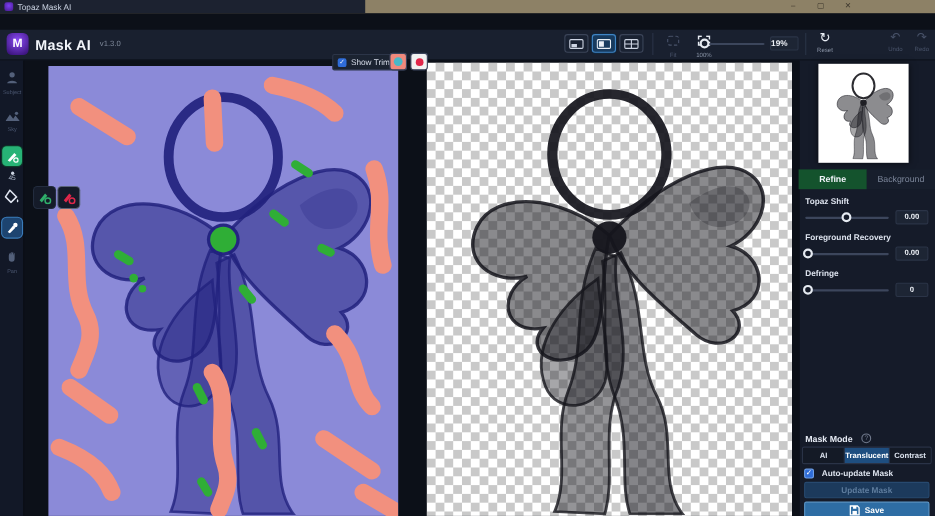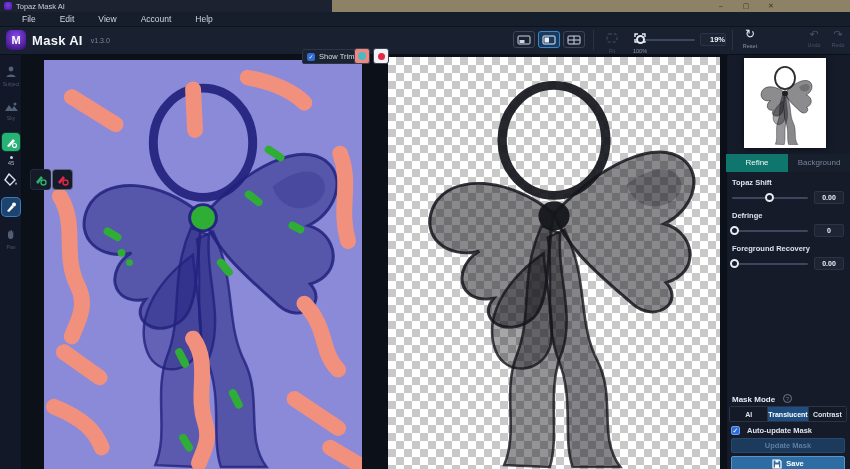--- a/index.html
+++ b/index.html
@@ -42,21 +42,21 @@
   .tbtool { top:29px; width:24px; text-align:center; color:#e8edf4; }
   .tbtool .cap { font-size:5.5px; color:#8b95a7; margin-top:1px; }
   .tbtool.disabled, .tbtool.disabled .cap { color:#49536a; }
   .tb-sep { top:30px; width:1px; height:20px; background:#2a3346; }
 
   #zoom-track { left:640px; top:39px; width:55px; height:2px; background:#3c465c; border-radius:1px; }
   #zoom-knob { left:636px; top:35px; width:9px; height:9px; border-radius:50%;
     background:#19202f; border:2px solid #e6ebf2; }
   #zoom-value { left:700px; top:33px; width:26px; height:13px; background:#1d2534;
     border:1px solid #2b3447; border-radius:2px; color:#eef2f8; font-size:7.5px;
-    font-weight:bold; text-align:right; line-height:12px; }
+    font-weight:bold; text-align:left; line-height:12px; }
 
   
   #toolrail { left:0; top:55px; width:22px; height:414px; background:#121827;
     border-right:1px solid #0a0e16; }
   .rail-item { width:22px; text-align:center; color:#53607a; }
   .rail-item .cap { font-size:5px; color:#4a5670; margin-top:0px; }
   .rail-btn { margin:0 auto; width:18px; height:18px; border-radius:4px;
     display:flex; align-items:center; justify-content:center; }
   .rail-btn.green { background:#27b376; box-shadow:0 0 0 1px #0f3b2a; }
   .rail-btn.blue  { background:#1d4470; box-shadow:0 0 0 1px #3a7cba; }
@@ -90,21 +90,21 @@
   #flyout-green { left:31px; box-shadow:0 0 0 1px #232c3e; }
   #flyout-red { left:53px; box-shadow:0 0 0 1px #5a6478; }
 
   
   #rpanel { left:726px; top:55px; width:124px; height:414px; background:#151b29;
     border-left:1px solid #0a0e16; }
   #thumb { left:744px; top:58px; width:82px; height:90px; background:#ffffff;
     box-shadow:0 0 6px rgba(0,0,0,.6); display:flex; align-items:center; justify-content:center; }
   #tabs { left:726px; top:154px; width:124px; height:18px; display:flex; }
   .tab { flex:1; font-size:8px; text-align:center; line-height:18px; }
-  .tab.active { background:#0f766e; color:#f0f3f9; font-weight:normal; }
+  .tab.active { background:#14532d; color:#f0f3f9; font-weight:bold; }
   .tab.inactive { background:#171e2c; color:#7a8498; }
 
   #sliders { left:732px; top:178px; width:112px; }
   .sgroup { margin-bottom:7px; }
   .slabel { font-size:7.5px; font-weight:bold; color:#dde3ee; margin-bottom:4px; }
   .srow { display:flex; align-items:center; gap:6px; }
   .strack { position:relative; flex:1; height:2px; background:#3c465c; border-radius:1px; }
   .sknob { position:absolute; top:-4px; width:9px; height:9px; border-radius:50%;
     background:#151b29; border:2px solid #e6ebf2; }
   .sknob.p0 { left:-2px; } .sknob.p50 { left:calc(50% - 5px); }
@@ -155,27 +155,20 @@
   <div class="abs" id="os-bar">
     <div class="abs" id="os-title-seg">
       <div id="os-logo"></div>
       <span id="os-title">Topaz Mask AI</span>
     </div>
     <span class="winctl" style="left:712px;">–</span>
     <span class="winctl" style="left:737px;">▢</span>
     <span class="winctl" style="left:762px;">✕</span>
   </div>
 
-  <div class="abs" id="menubar">
-    <span class="menu-item">File</span>
-    <span class="menu-item">Edit</span>
-    <span class="menu-item">View</span>
-    <span class="menu-item">Account</span>
-    <span class="menu-item">Help</span>
-  </div>
 
   <div class="abs" id="header"></div>
   <div class="abs" id="brand">
     <div id="brand-logo">M</div>
     <span id="brand-name">Mask AI</span>
     <span id="brand-ver">v1.3.0</span>
   </div>
 
   <div class="abs viewbtn" style="left:513px;">
     <svg width="14" height="10">
@@ -361,37 +354,37 @@
     <div class="sgroup">
       <div class="slabel">Topaz Shift</div>
       <div class="srow">
         <div class="strack">
             <div class="sknob p50"></div>
           </div>
         <div class="sval">0.00</div>
       </div>
     </div>
     <div class="sgroup">
+      <div class="slabel">Foreground Recovery</div>
+      <div class="srow">
+        <div class="strack">
+            <div class="sknob p0"></div>
+          </div>
+        <div class="sval">0.00</div>
+      </div>
+    </div>
+    <div class="sgroup">
       <div class="slabel">Defringe</div>
       <div class="srow">
         <div class="strack">
             <div class="sknob p0"></div>
           </div>
         <div class="sval">0</div>
       </div>
     </div>
-    <div class="sgroup">
-      <div class="slabel">Foreground Recovery</div>
-      <div class="srow">
-        <div class="strack">
-            <div class="sknob p0"></div>
-          </div>
-        <div class="sval">0.00</div>
-      </div>
-    </div>
   </div>
 
   <div class="abs" id="maskmode-label">Mask Mode</div>
   <div class="abs" id="maskmode-info">?</div>
   <div class="abs" id="maskmode-btns">
     <div class="mm-btn">AI</div>
     <div class="mm-btn sel">Translucent</div>
     <div class="mm-btn">Contrast</div>
   </div>
 

